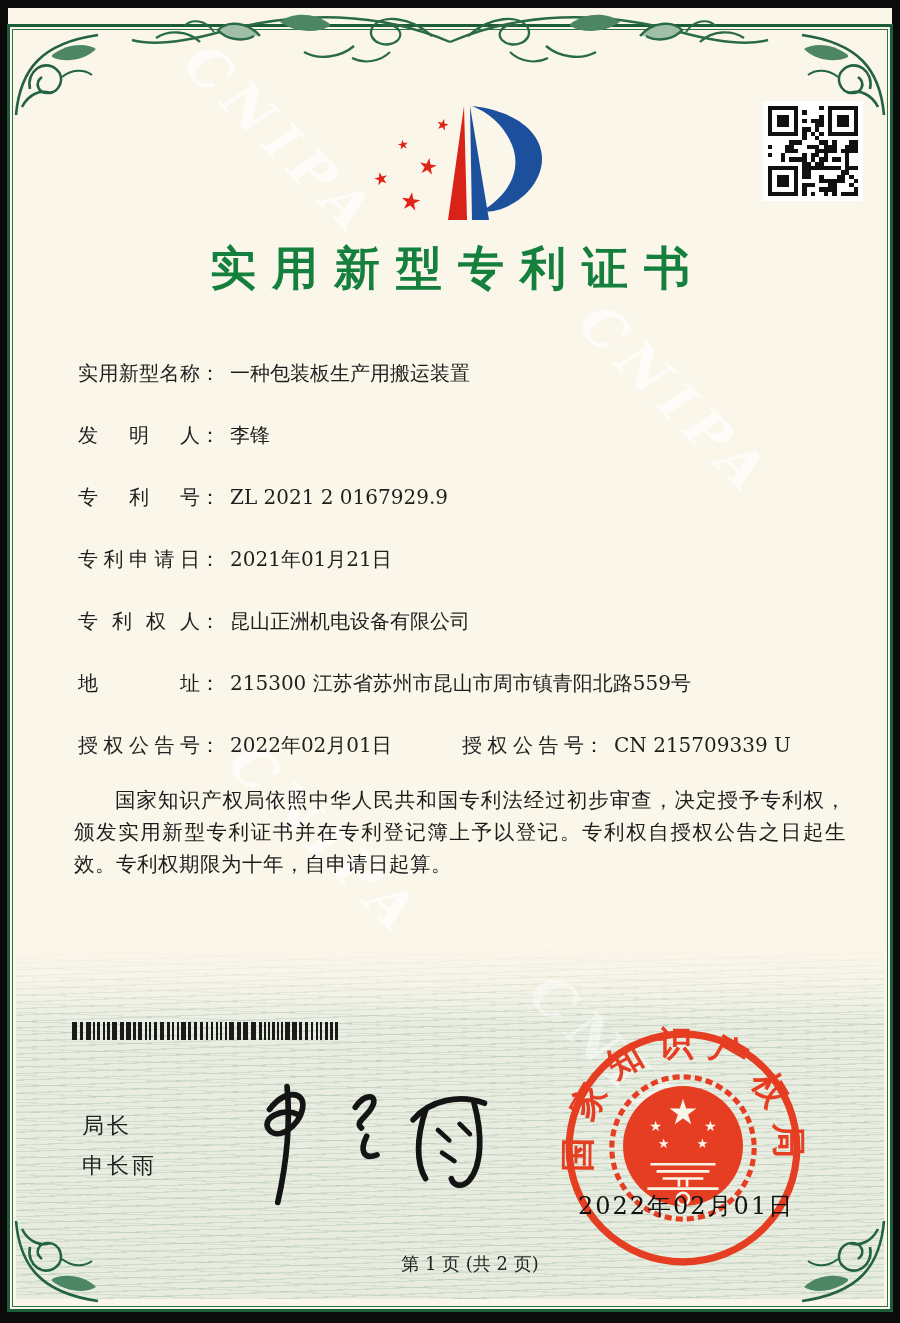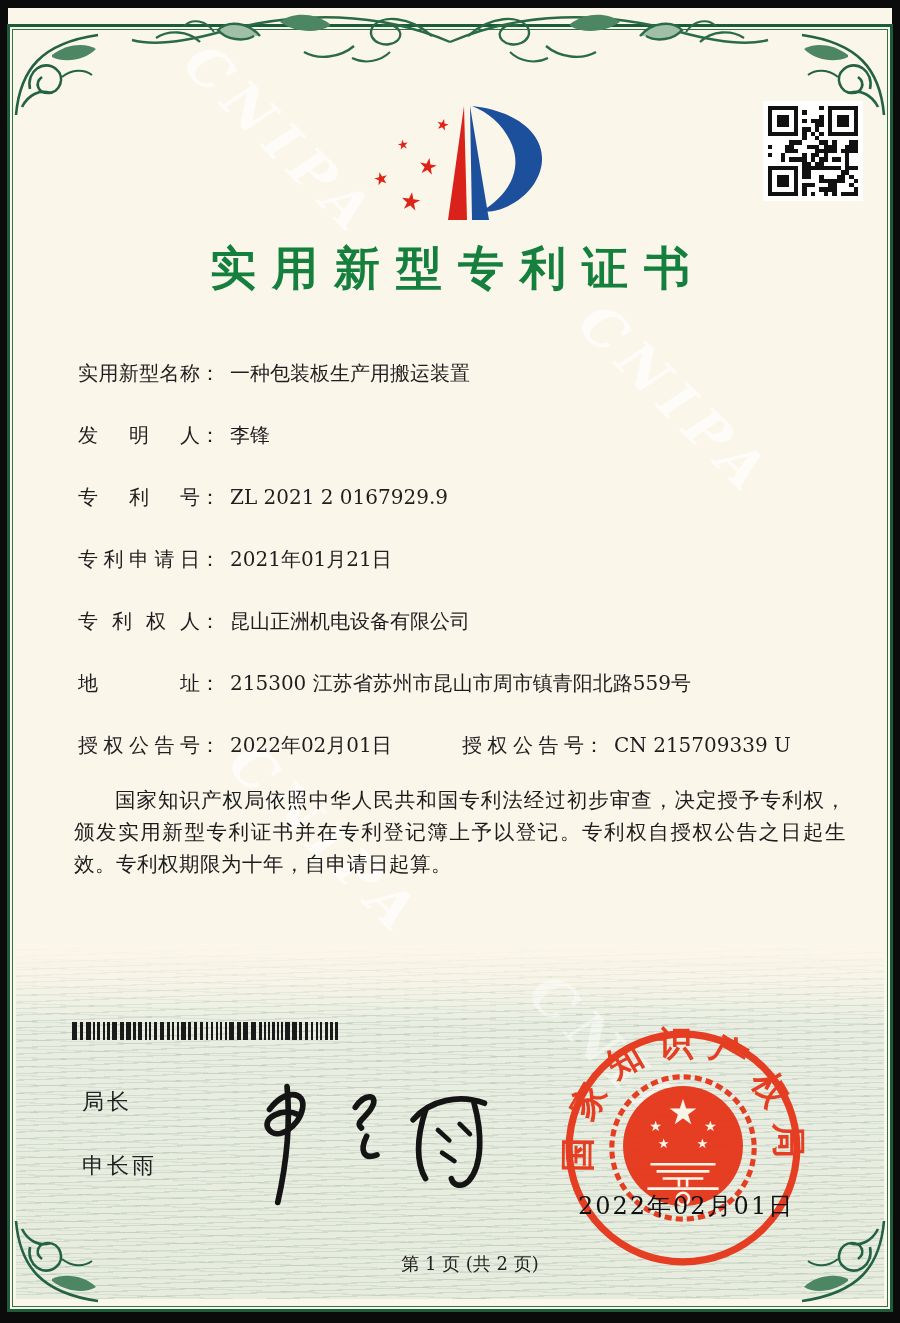--- a/index.html
+++ b/index.html
@@ -40,21 +40,21 @@
   .grant-no{position:absolute;left:384px;top:0;white-space:nowrap;}
 
   .paras{position:absolute;left:66px;top:776px;width:772px;font-size:20.5px;line-height:32px;
          color:#1c1c1c;text-align:justify;z-index:2;}
   .paras p{margin:0;text-indent:2em;letter-spacing:.5px;}
 
   .barcode{position:absolute;left:64px;top:1014px;width:272px;height:18px;z-index:2;}
 
   .signer{position:absolute;left:74px;z-index:2;font-family:"DejaVu Sans", sans-serif;
           font-size:22px;color:#222;letter-spacing:3px;}
-  .signer.t1{top:1079px;} .signer.t2{top:1143px;}
+  .signer.t1{top:1103px;} .signer.t2{top:1143px;}
   .signature{position:absolute;left:215px;top:1068px;width:310px;height:135px;z-index:2;}
 
   .seal{position:absolute;left:553px;top:1018px;width:244px;height:244px;z-index:2;opacity:.95;}
   .seal-date{position:absolute;left:570px;top:1182px;width:240px;font-size:24px;color:#111;
              letter-spacing:2px;z-index:4;white-space:nowrap;}
 
   .footer{position:absolute;left:0;width:100%;top:1244px;text-align:center;font-size:18px;color:#222;z-index:4;padding-left:20px;}
 
   .garland{position:absolute;left:130px;top:2px;width:640px;height:76px;z-index:4;}
   .corner{position:absolute;width:92px;height:92px;z-index:4;}

